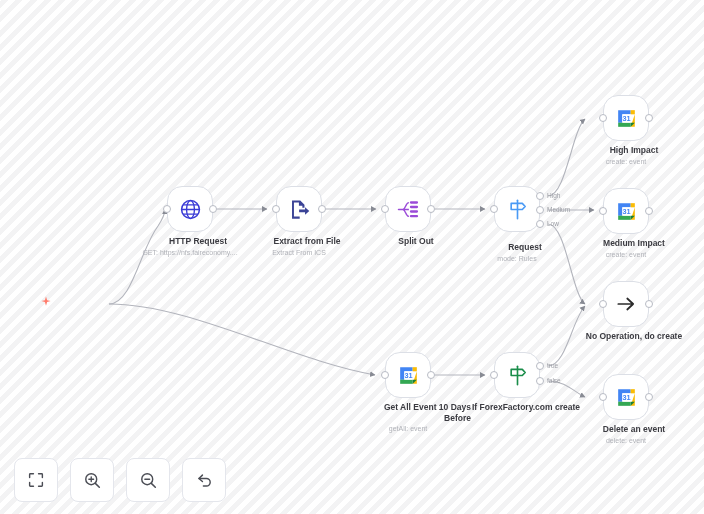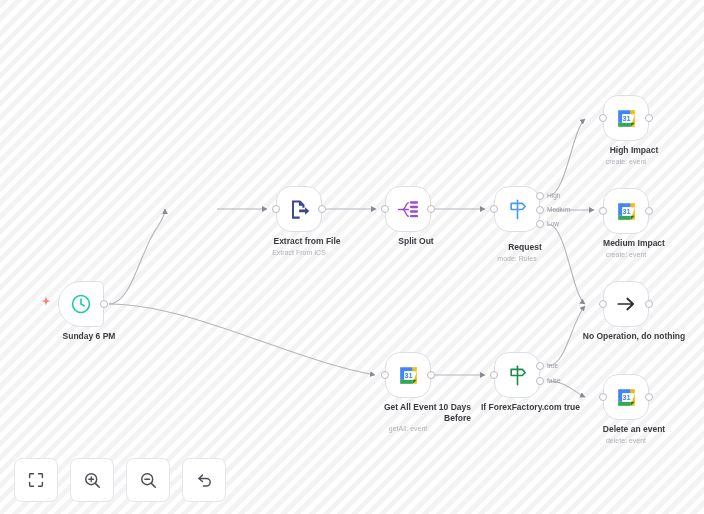--- a/index.html
+++ b/index.html
@@ -126,33 +126,36 @@
       <path d="M548,381 C566,381 574,392 585,397" marker-end="url(#arr)"></path>
     </g>
   </svg>
 
   <div class="sparkle" style="left:40px;top:296px;">
     <svg width="12" height="12" viewBox="0 0 12 12" class="ico">
       <path d="M6 0.6 L7.1 4.2 L10.6 5.1 L7.1 6.1 L6 9.7 L4.9 6.1 L1.4 5.1 L4.9 4.2 Z" fill="#ff7b6b"></path>
     </svg>
   </div>
 
-  <div class="node" style="left:58px;top:281px;width:46px;height:46px;">
-    <div class="box trigger">
-      <span>
-        <svg width="22" height="22" viewBox="0 0 24 24" class="ico">
-          <circle cx="12" cy="12" r="9.2" fill="none" stroke="#13ce9a" stroke-width="1.7"></circle>
-          <path d="M12 6.6 L12 12 L15.6 14.1" fill="none" stroke="#13ce9a" stroke-width="1.7" stroke-linecap="round"></path>
-        </svg>
-      </span>
-    </div>
-    <div class="port" style="left:42px;top:19px;"></div>
-    <div class="label">Sunday 6 PM</div>
-  </div>
-
+
+  <div class="node" style="left:167px;top:186px;width:46px;height:46px;">
+    <div class="box">
+      <span>
+        <svg width="23" height="23" viewBox="0 0 24 24" class="ico">
+          <circle cx="12" cy="12" r="9.3" fill="none" stroke="#3b3bd6" stroke-width="1.6"></circle>
+          <ellipse cx="12" cy="12" rx="4.1" ry="9.3" fill="none" stroke="#3b3bd6" stroke-width="1.4"></ellipse>
+          <path d="M2.8 12 L21.2 12 M4.1 7.2 L19.9 7.2 M4.1 16.8 L19.9 16.8" fill="none" stroke="#3b3bd6" stroke-width="1.4"></path>
+        </svg>
+      </span>
+    </div>
+    <div class="port" style="left:-4px;top:19px;"></div>
+    <div class="port" style="left:42px;top:19px;"></div>
+    <div class="label">HTTP Request</div>
+    <div class="sub" style="top:62px;">GET: https://nfs.faireconomy....</div>
+  </div>
 
   <div class="node" style="left:276px;top:186px;width:46px;height:56px;">
     <div class="box">
       <span>
         <svg width="23" height="23" viewBox="0 0 24 24" class="ico">
           <path d="M4.2 2.6 h8.6 l4.4 4.4 v3.2 h-2.2 V8 h-3.6 V4.6 H6.2 v14.8 h6 v2.2 H4.2 Z" fill="#3b4396"></path>
           <path d="M11.6 12.1 h6.2 v-2.5 l4.4 3.9 -4.4 3.9 v-2.5 h-6.2 Z" fill="#3b4396"></path>
         </svg>
       </span>
     </div>
@@ -250,21 +253,21 @@
   <div class="node" style="left:603px;top:281px;width:46px;height:46px;">
     <div class="box">
       <span>
         <svg width="22" height="22" viewBox="0 0 24 24" class="ico">
           <path d="M3.6 12 H19.4 M13.4 6 L19.8 12 L13.4 18" fill="none" stroke="#2b2b2b" stroke-width="1.9" stroke-linecap="round" stroke-linejoin="round"></path>
         </svg>
       </span>
     </div>
     <div class="port" style="left:-4px;top:19px;"></div>
     <div class="port" style="left:42px;top:19px;"></div>
-    <div class="label">No Operation, do nothing</div>
+    <div class="label">No Operation, do create</div>
   </div>
 
   <div class="node" style="left:385px;top:352px;width:46px;height:46px;">
     <div class="box">
       <span>
         <svg width="25" height="25" viewBox="0 0 24 24" class="ico">
           <rect x="4" y="4" width="16" height="16" fill="#ffffff"></rect>
           <path d="M4 4 h12 v4 h-8 v8 h-4 z" fill="#4285f4"></path>
           <path d="M16 4 h4 v4 h-4 z" fill="#fbbc04"></path>
           <path d="M20 8 v12 h-4 z" fill="#fbbc04"></path>
@@ -291,21 +294,21 @@
       </span>
     </div>
     <div class="port" style="left:-4px;top:19px;"></div>
 
     <div class="port" style="left:42px;top:10px;"></div>
     <div class="port-label" style="left:53px;top:10px;">true</div>
 
     <div class="port" style="left:42px;top:25px;"></div>
     <div class="port-label" style="left:53px;top:25px;">false</div>
 
-    <div class="label wrap">If ForexFactory.com true</div>
+    <div class="label wrap">If ForexFactory.com create</div>
   </div>
 
   <div class="node" style="left:603px;top:374px;width:46px;height:46px;">
     <div class="box">
       <span>
         <svg width="25" height="25" viewBox="0 0 24 24" class="ico">
           <rect x="4" y="4" width="16" height="16" fill="#ffffff"></rect>
           <path d="M4 4 h12 v4 h-8 v8 h-4 z" fill="#4285f4"></path>
           <path d="M16 4 h4 v4 h-4 z" fill="#fbbc04"></path>
           <path d="M20 8 v12 h-4 z" fill="#fbbc04"></path>

